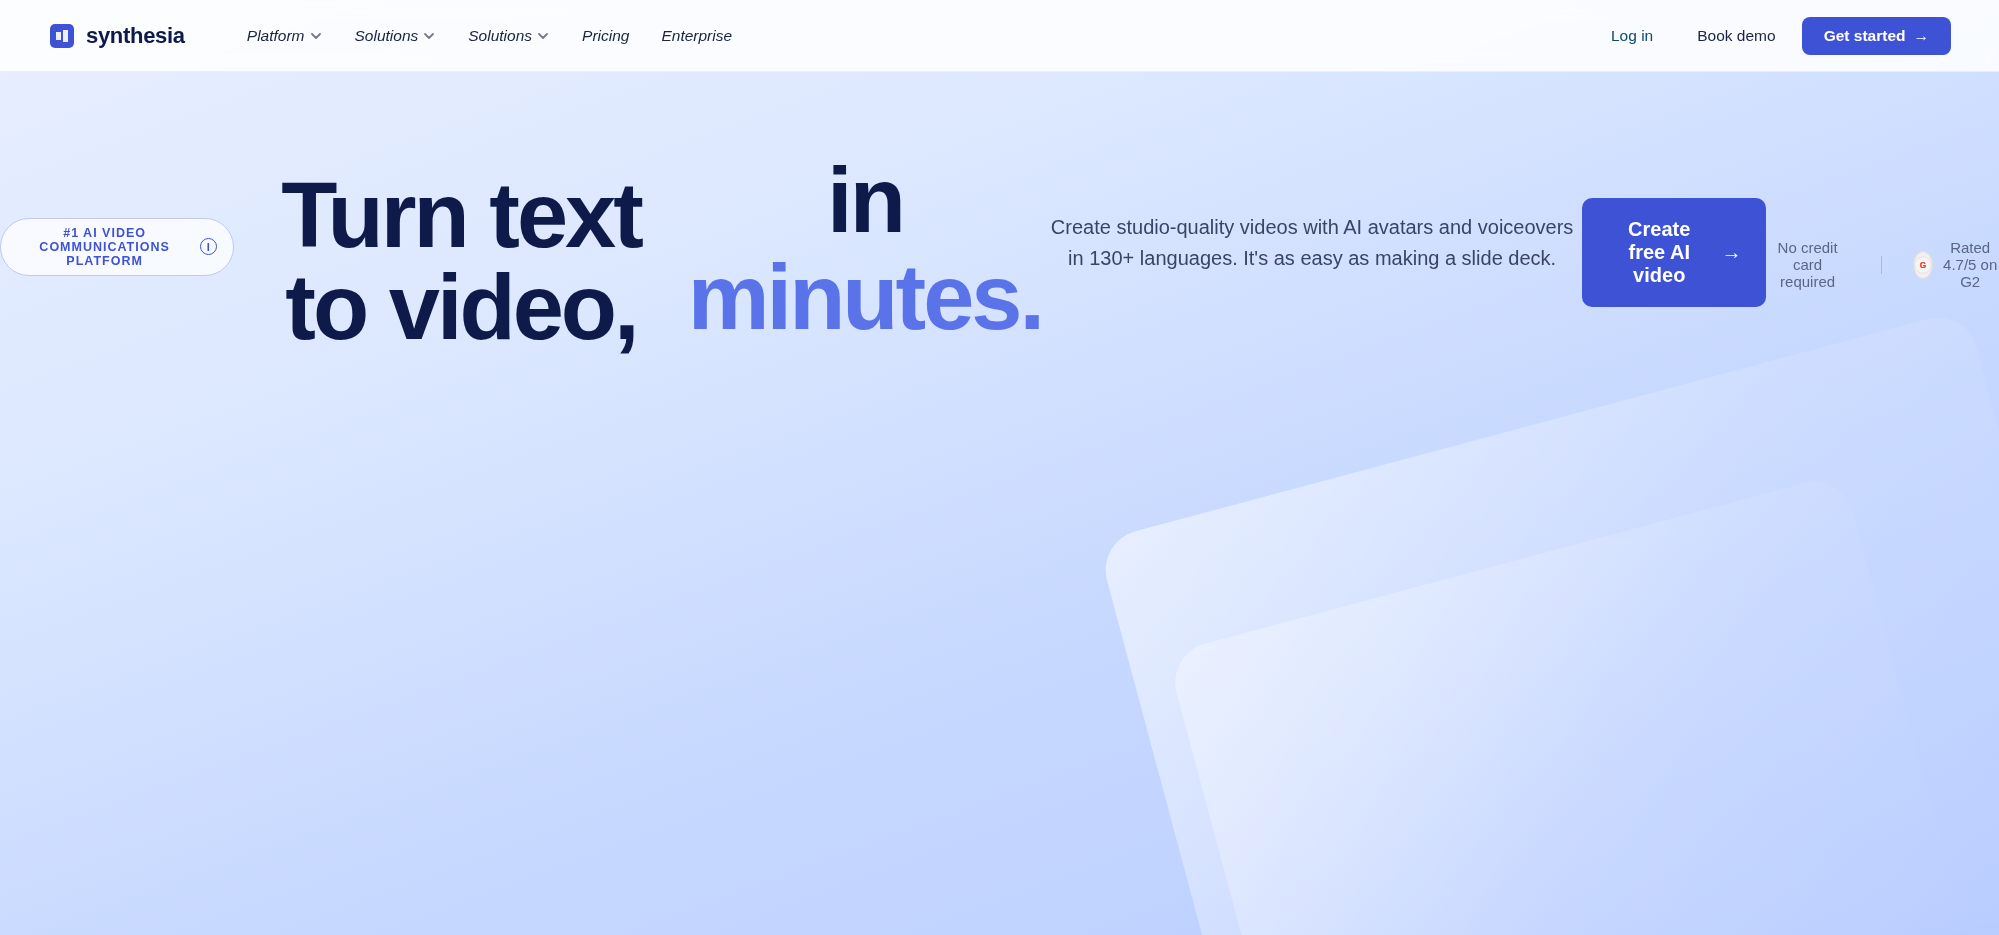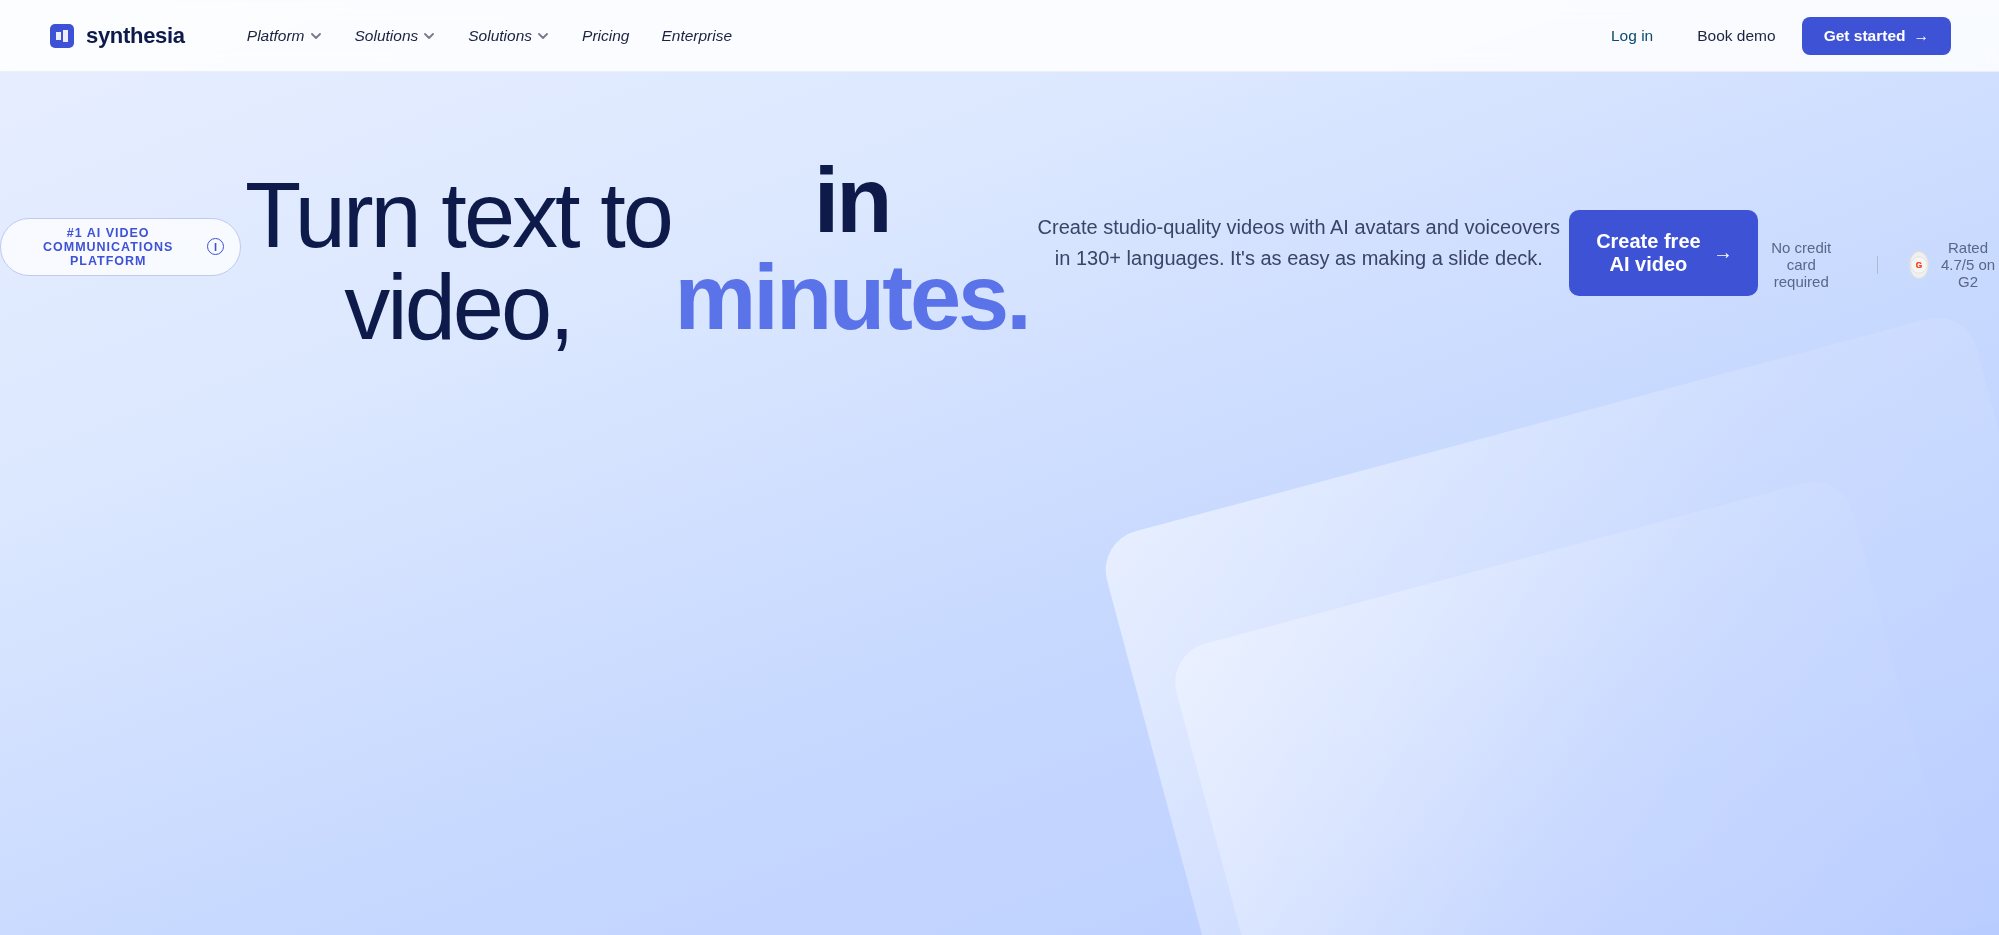--- a/index.html
+++ b/index.html
@@ -179,21 +179,21 @@
       align-items: center;
       justify-content: center;
       font-size: 11px;
       font-weight: 700;
       color: #3d52d5;
       flex-shrink: 0;
     }
 
     .hero-title {
       font-size: 92px;
-      font-weight: 400;
+      font-weight: 700;
       line-height: 1.0;
       color: #0d1a4a;
       letter-spacing: -3px;
       margin-bottom: 7px;
       max-width: 900px;
     }
 
     .hero-title-line2 {
       font-size: 92px;
       font-weight: 900;

